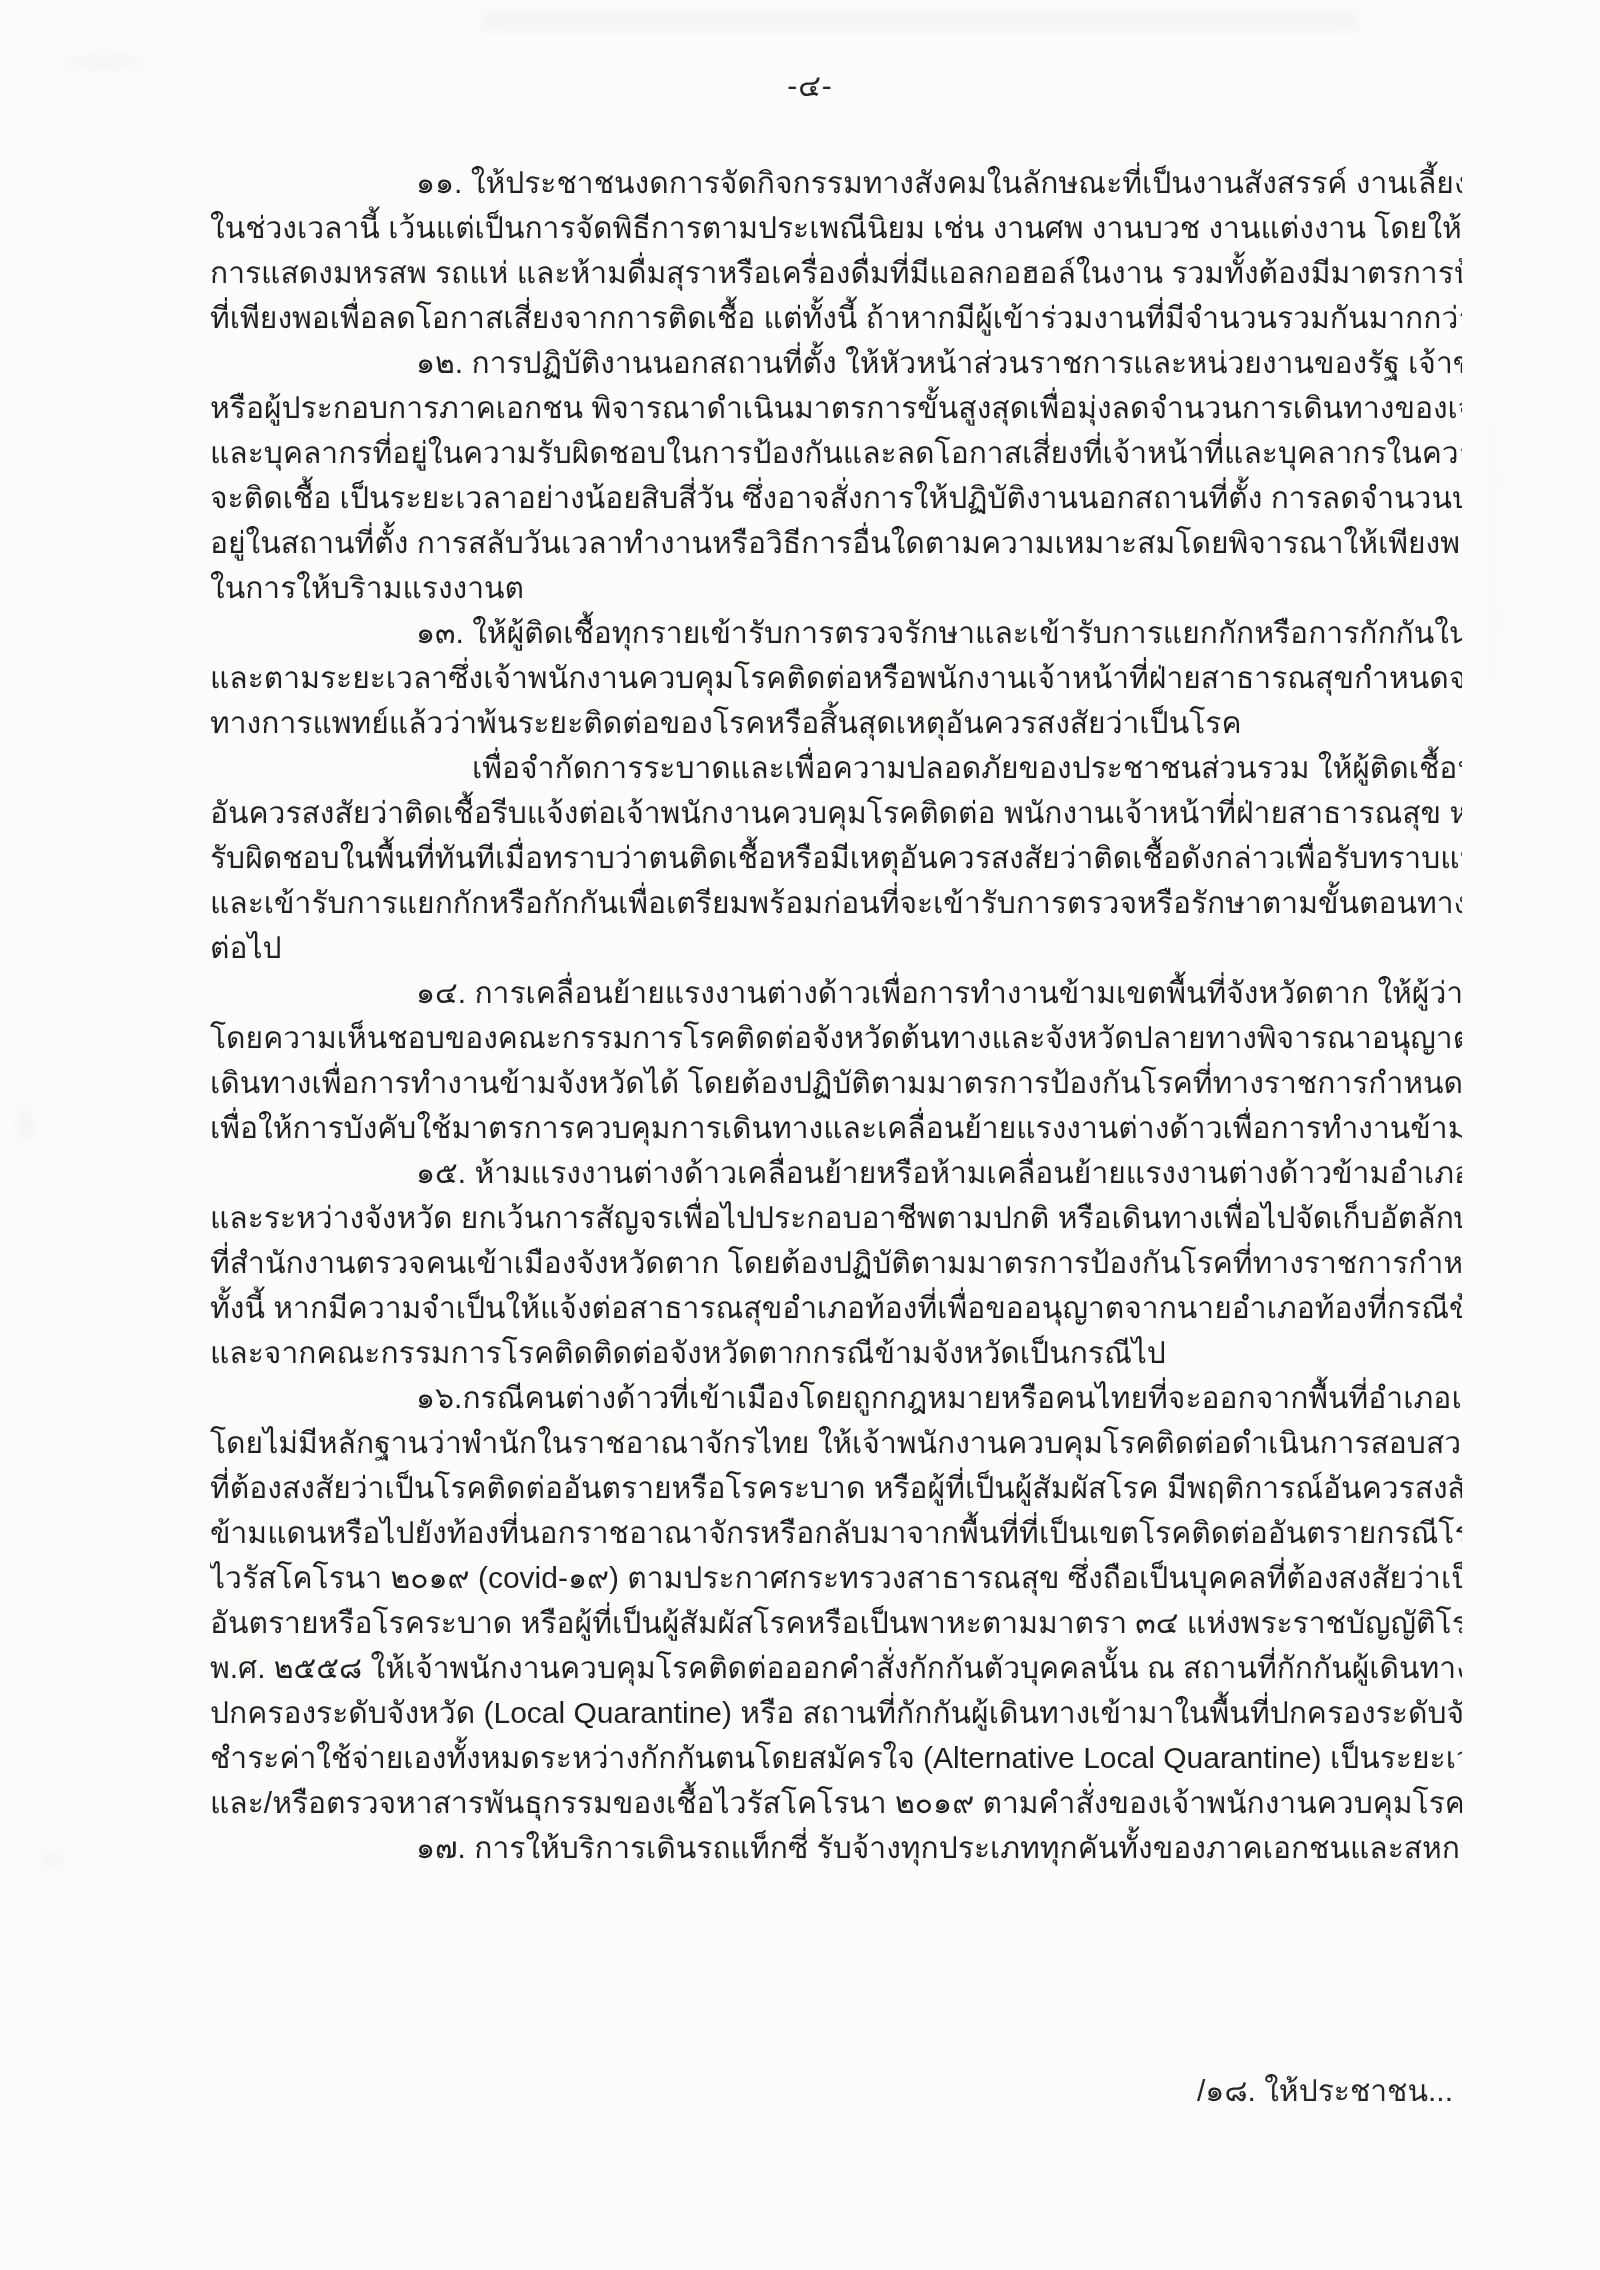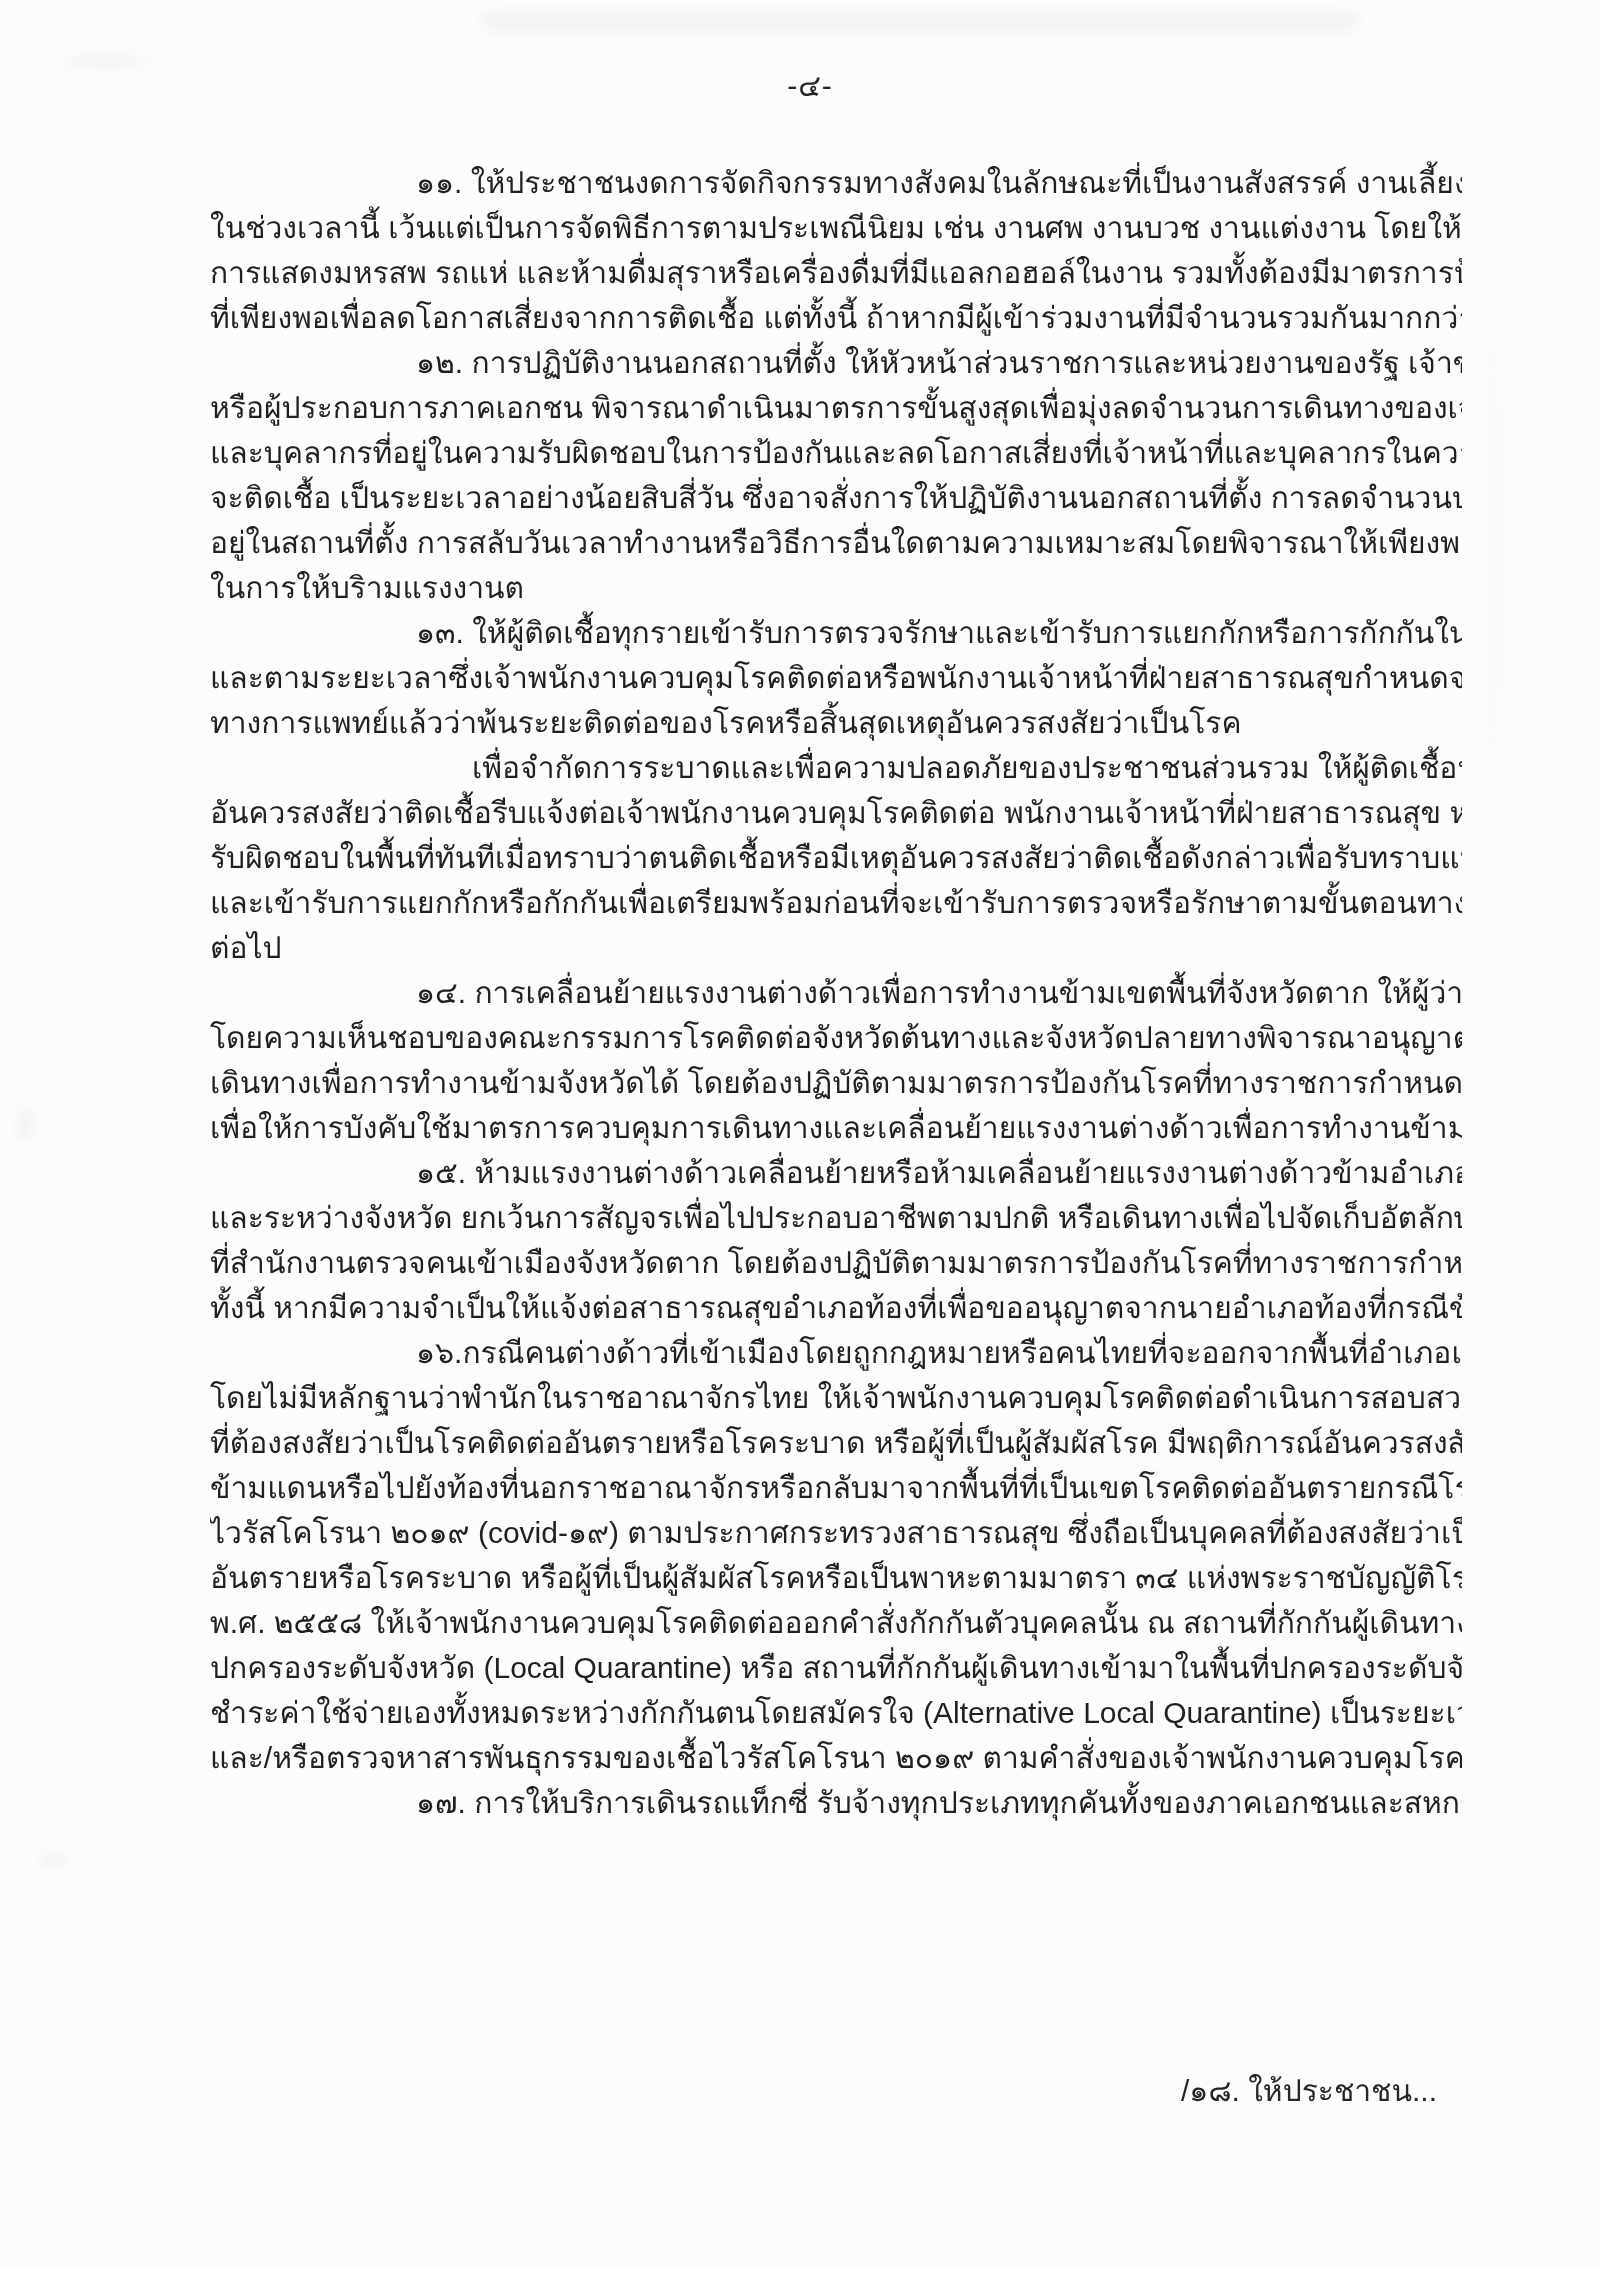--- a/index.html
+++ b/index.html
@@ -18,21 +18,21 @@
   .text-column{
     position:absolute;left:210px;top:160px;width:1252px;
   }
   .line{
     height:45px;line-height:45px;font-size:30px;
     white-space:nowrap;overflow:hidden;color:#1e2022;
   }
   .ind-p{padding-left:206px;}   
   .ind-sub{padding-left:262px;} 
   .footer-note{
-    position:absolute;top:2068px;right:163px;
+    position:absolute;top:2068px;right:147px;
     font-size:30px;line-height:45px;color:#242628;white-space:nowrap;
   }
   
   .artifact{position:absolute;background:#9aa0a6;border-radius:50%;
     filter:blur(6px);pointer-events:none;}
   .art-1{left:480px;top:10px;width:880px;height:22px;opacity:0.08;border-radius:10px;}
   .art-2{left:60px;top:55px;width:90px;height:14px;opacity:0.07;}
   .art-3{left:18px;top:1108px;width:14px;height:34px;opacity:0.10;}
   .art-4{left:40px;top:1852px;width:26px;height:16px;opacity:0.08;}
   .art-5{left:1490px;top:300px;width:10px;height:500px;opacity:0.04;}
@@ -76,20 +76,21 @@
 
     <div class="line ind-p">๑๔. การเคลื่อนย้ายแรงงานต่างด้าวเพื่อการทำงานข้ามเขตพื้นที่จังหวัดตาก ให้ผู้ว่าราชการจังหวัด</div>
     <div class="line">โดยความเห็นชอบของคณะกรรมการโรคติดต่อจังหวัดต้นทางและจังหวัดปลายทางพิจารณาอนุญาตให้แรงงานต่างด้าว</div>
     <div class="line">เดินทางเพื่อการทำงานข้ามจังหวัดได้ โดยต้องปฏิบัติตามมาตรการป้องกันโรคที่ทางราชการกำหนดอย่างเคร่งครัด</div>
     <div class="line">เพื่อให้การบังคับใช้มาตรการควบคุมการเดินทางและเคลื่อนย้ายแรงงานต่างด้าวเพื่อการทำงานข้ามเขตจังหวัด</div>
 
     <div class="line ind-p">๑๕. ห้ามแรงงานต่างด้าวเคลื่อนย้ายหรือห้ามเคลื่อนย้ายแรงงานต่างด้าวข้ามอำเภอในจังหวัดตาก</div>
     <div class="line">และระหว่างจังหวัด ยกเว้นการสัญจรเพื่อไปประกอบอาชีพตามปกติ หรือเดินทางเพื่อไปจัดเก็บอัตลักษณ์บุคคล</div>
     <div class="line">ที่สำนักงานตรวจคนเข้าเมืองจังหวัดตาก โดยต้องปฏิบัติตามมาตรการป้องกันโรคที่ทางราชการกำหนดอย่างเคร่งครัด</div>
     <div class="line">ทั้งนี้ หากมีความจำเป็นให้แจ้งต่อสาธารณสุขอำเภอท้องที่เพื่อขออนุญาตจากนายอำเภอท้องที่กรณีข้ามอำเภอ</div>
+    <div class="line">และจากคณะกรรมการโรคติดติดต่อจังหวัดตากกรณีข้ามจังหวัดเป็นกรณีไป</div>
 
     <div class="line ind-p">๑๖.กรณีคนต่างด้าวที่เข้าเมืองโดยถูกกฎหมายหรือคนไทยที่จะออกจากพื้นที่อำเภอแม่สอด</div>
     <div class="line">โดยไม่มีหลักฐานว่าพำนักในราชอาณาจักรไทย ให้เจ้าพนักงานควบคุมโรคติดต่อดำเนินการสอบสวน หากเป็นบุคคล</div>
     <div class="line">ที่ต้องสงสัยว่าเป็นโรคติดต่ออันตรายหรือโรคระบาด หรือผู้ที่เป็นผู้สัมผัสโรค มีพฤติการณ์อันควรสงสัยว่าลักลอบ</div>
     <div class="line">ข้ามแดนหรือไปยังท้องที่นอกราชอาณาจักรหรือกลับมาจากพื้นที่ที่เป็นเขตโรคติดต่ออันตรายกรณีโรคติดเชื้อ</div>
     <div class="line">ไวรัสโคโรนา ๒๐๑๙ (covid-๑๙) ตามประกาศกระทรวงสาธารณสุข ซึ่งถือเป็นบุคคลที่ต้องสงสัยว่าเป็นโรคติดต่อ</div>
     <div class="line">อันตรายหรือโรคระบาด หรือผู้ที่เป็นผู้สัมผัสโรคหรือเป็นพาหะตามมาตรา ๓๔ แห่งพระราชบัญญัติโรคติดต่อ</div>
     <div class="line">พ.ศ. ๒๕๕๘ ให้เจ้าพนักงานควบคุมโรคติดต่อออกคำสั่งกักกันตัวบุคคลนั้น ณ สถานที่กักกันผู้เดินทางเข้ามาในพื้นที่</div>
     <div class="line">ปกครองระดับจังหวัด (Local Quarantine) หรือ สถานที่กักกันผู้เดินทางเข้ามาในพื้นที่ปกครองระดับจังหวัดโดยยินยอม</div>
     <div class="line">ชำระค่าใช้จ่ายเองทั้งหมดระหว่างกักกันตนโดยสมัครใจ (Alternative Local Quarantine) เป็นระยะเวลา ๑๔ วัน</div>

